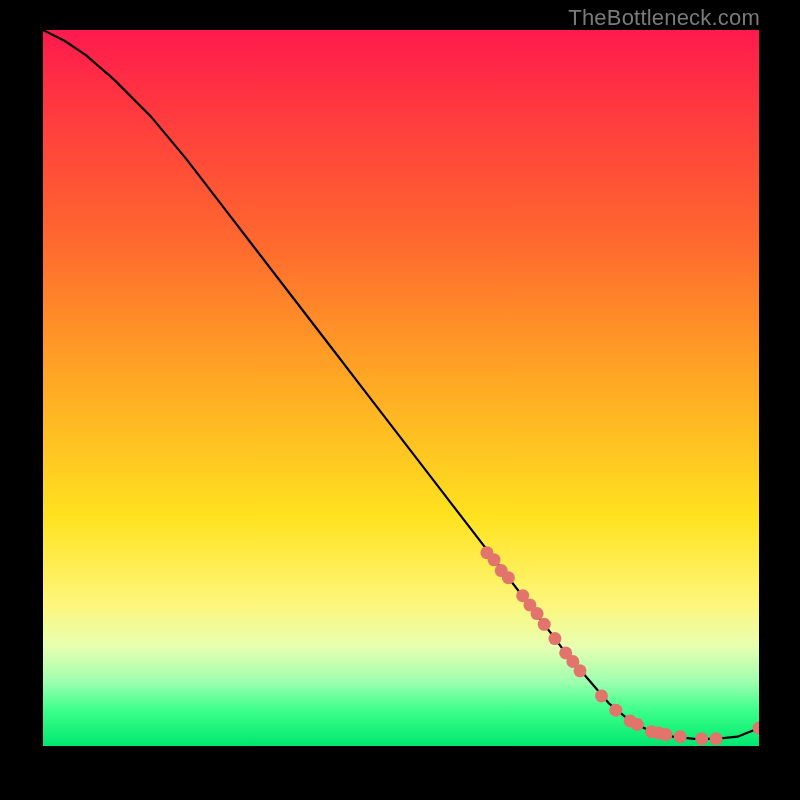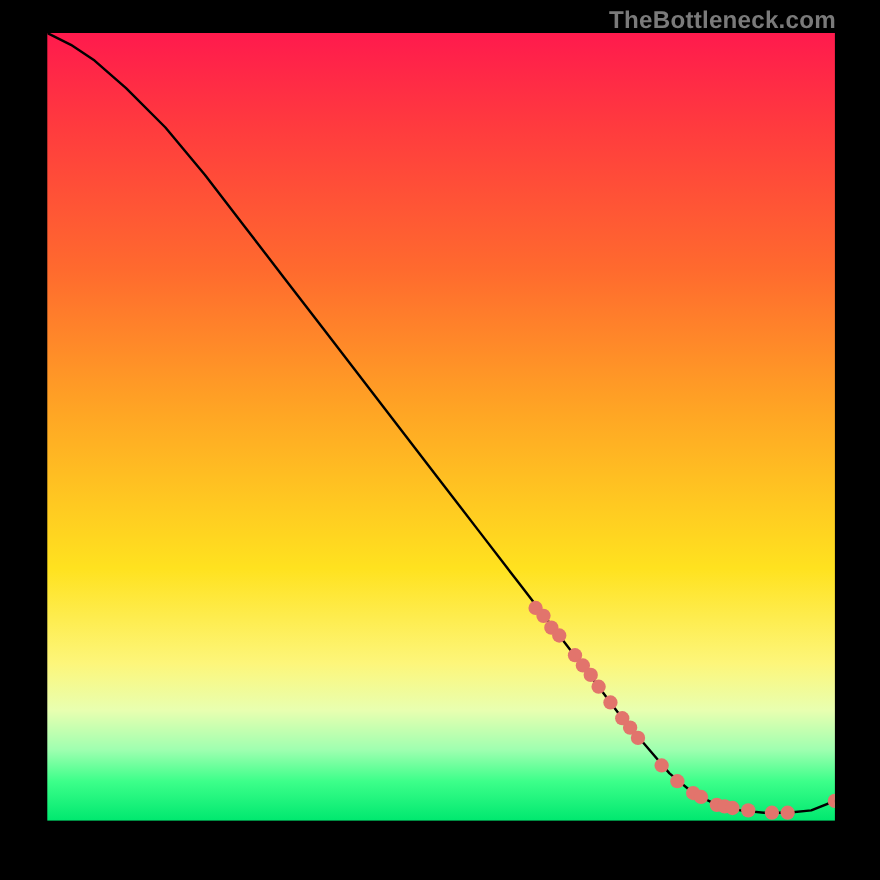--- a/index.html
+++ b/index.html
@@ -43,21 +43,21 @@
     top: 0;
     width: 716px;
     height: 716px;
   }
   .watermark {
     position: absolute;
     top: 5px;
     right: 40px;
     color: #7a7a7a;
     font-size: 22px;
-    font-weight: 700;
+    font-weight: 400;
     letter-spacing: 0.2px;
     user-select: none;
   }
 </style>
 </head>
 <body>
 
 <div class="stage">
 
   <div class="watermark">TheBottleneck.com</div>

